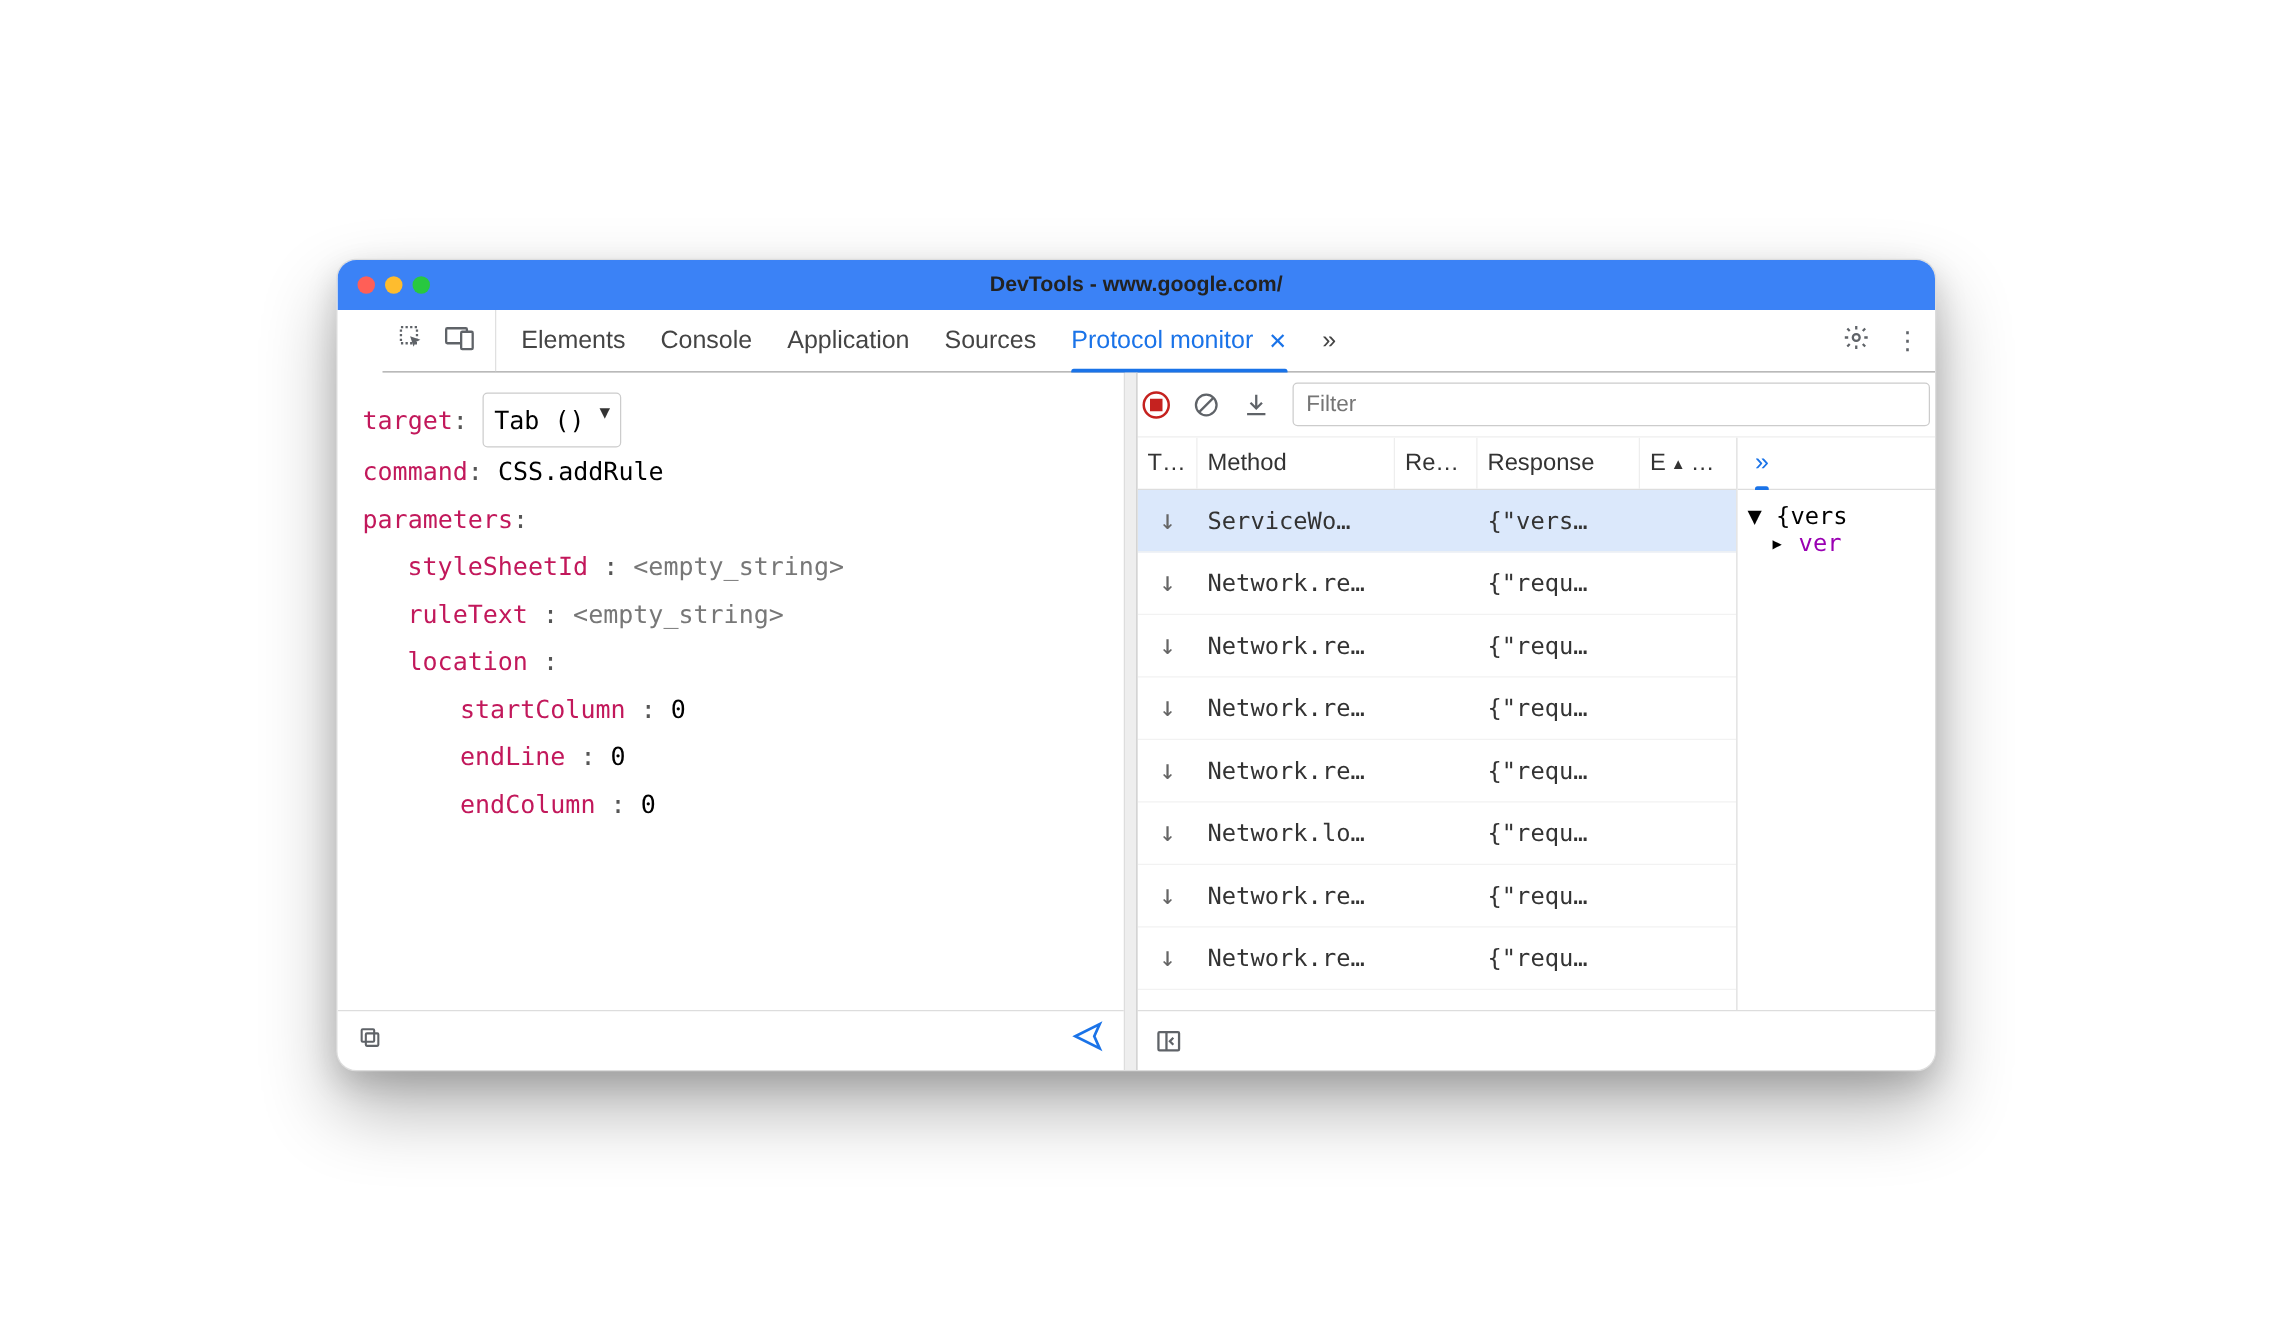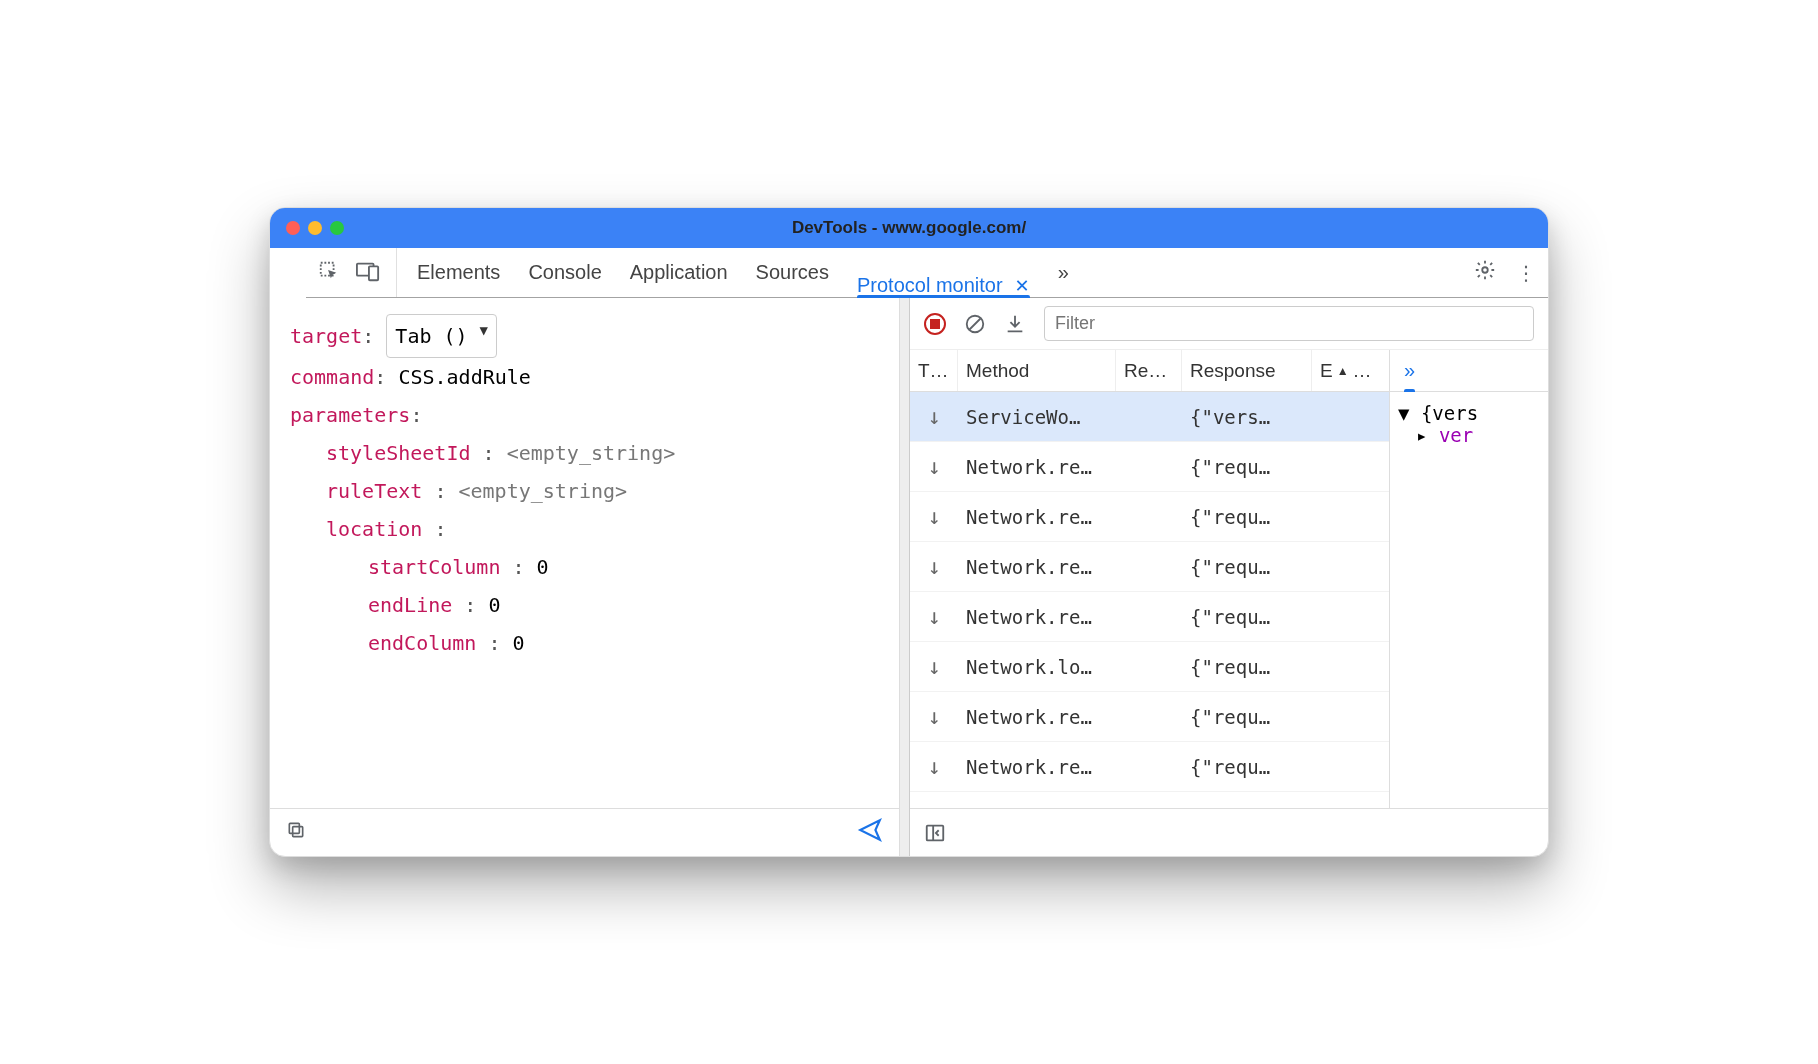--- a/index.html
+++ b/index.html
@@ -43,21 +43,21 @@
     align-items: stretch;
     border-bottom: 1px solid #a3a3a3;
     padding: 0 12px;
     gap: 0;
     margin-left: 36px;
   }
   .tabbar-left { display: flex; align-items: center; gap: 16px; padding-right: 16px; border-right: 1px solid #e0e0e0; }
   .tabbar-left svg { color: #5f6368; }
   .tabs { display: flex; align-items: stretch; flex: 1; gap: 28px; padding-left: 20px; }
   .tab { display: flex; align-items: center; gap: 8px; font-size: 20px; color: #444; cursor: pointer; position: relative; }
-  .tab.active { color: #1a73e8; align-items: flex-end; }
+  .tab.active { color: #1a73e8; }
   .tab.active::after { content:""; position:absolute; bottom:-1px; left:0; right:0; height:3px; background:#1a73e8; border-radius: 2px 2px 0 0; }
   .tab .close-x { font-size: 18px; color: #1a73e8; margin-left: 4px; }
   .tabbar-right { display: flex; align-items: center; gap: 20px; padding-left: 12px; color: #5f6368; }
   .gear-icon, .kebab-icon { font-size: 20px; cursor: pointer; }
   .main { flex: 1; display: flex; overflow: hidden; }
   .left-pane { width: 630px; display: flex; flex-direction: column; border-right: 1px solid #ddd; }
   .editor { flex: 1; padding: 16px 20px; font-family: ui-monospace, SFMono-Regular, Menlo, Consolas, monospace; font-size: 20px; line-height: 1.9; overflow: auto; }
   .key { color: #c2185b; margin-top: 16px; }
   .str { color: #777; }
   .colon { color: #555; }
@@ -65,21 +65,21 @@
   .select-wrap .caret { font-size: 14px; color: #333; }
   .indent1 { padding-left: 36px; }
   .indent2 { padding-left: 78px; }
   .hi-wrap { display: inline-block; border: 4px solid #1a5ae0; border-radius: 24px; padding: 2px 14px 2px 6px; margin-left: -10px; }
   .warn-icon { display:inline-block; width: 20px; height: 20px; vertical-align: -3px; margin-right: 4px; }
   .strike { text-decoration: line-through; color: #777; }
   .editor-footer { height: 48px; border-top: 1px solid #ddd; display: flex; align-items: center; justify-content: space-between; padding: 0 16px; }
   .copy-icon, .send-icon { font-size: 20px; color: #5f6368; cursor: pointer; }
   .send-icon { color: #1a73e8; font-size: 24px; }
   .right-pane { flex: 1; display: flex; flex-direction: column; }
-  .right-toolbar { height: 52px; display: flex; align-items: center; gap: 18px; padding: 0 14px; border-bottom: 1px solid #eee; }
+  .right-toolbar { height: 52px; display: flex; align-items: center; gap: 18px; padding: 0 4px; border-bottom: 1px solid #eee; }
   .tb-icon { color: #5f6368; font-size: 20px; cursor: pointer; display:flex; align-items:center; }
   .record-icon { width: 22px; height: 22px; border: 2px solid #c5221f; border-radius: 50%; display:flex; align-items:center; justify-content:center; }
   .record-icon::after { content:""; width:10px; height:10px; background:#c5221f; }
   .filter-input { flex: 1; border: 1px solid #ccc; border-radius: 4px; padding: 6px 10px; font-size: 18px; outline:none; }
   .right-body { flex:1; display:flex; overflow:hidden; }
   .table-pane { width: 480px; border-right: 1px solid #ddd; display:flex; flex-direction:column; overflow:hidden; }
   .thead { display:flex; border-bottom: 1px solid #ddd; height: 42px; align-items:center; font-size: 19px; color:#333; }
   .th { border-right: 1px solid #eee; padding: 0 8px; overflow:hidden; white-space:nowrap; text-overflow:ellipsis; height:100%; display:flex; align-items:center; gap:4px; }
   .th:last-child { border-right:none; }
   .c-t { width: 48px; }

